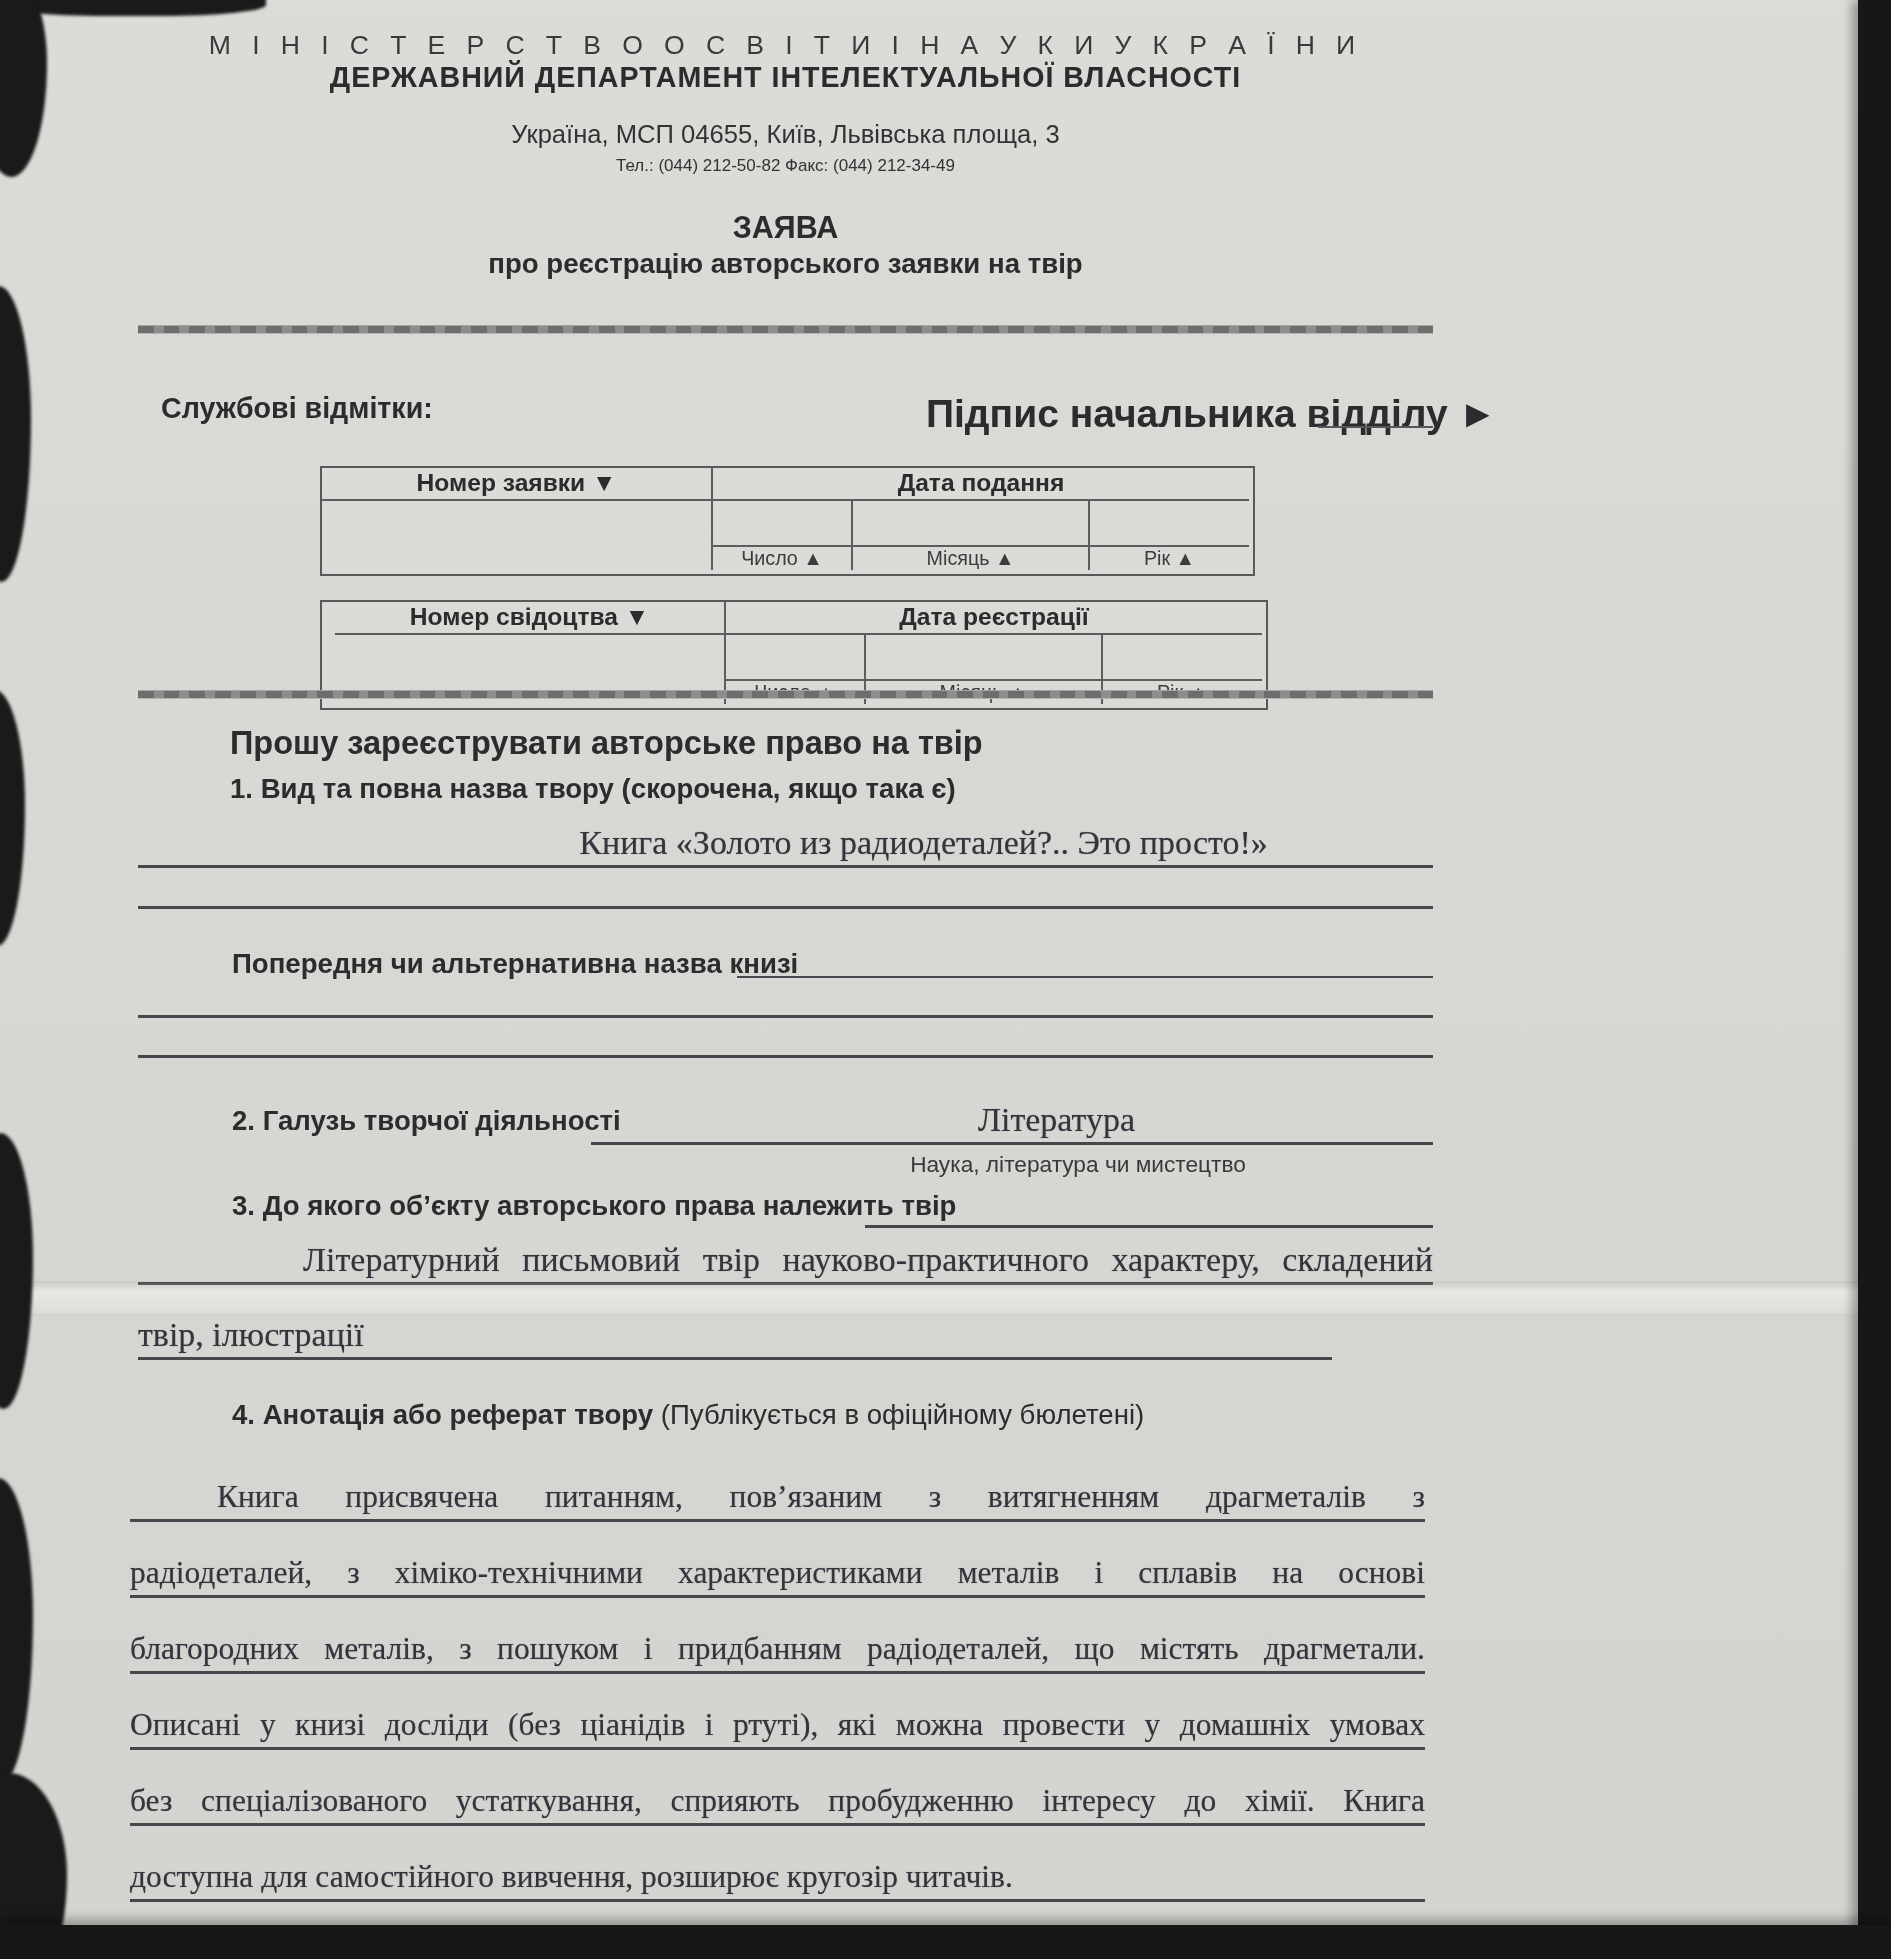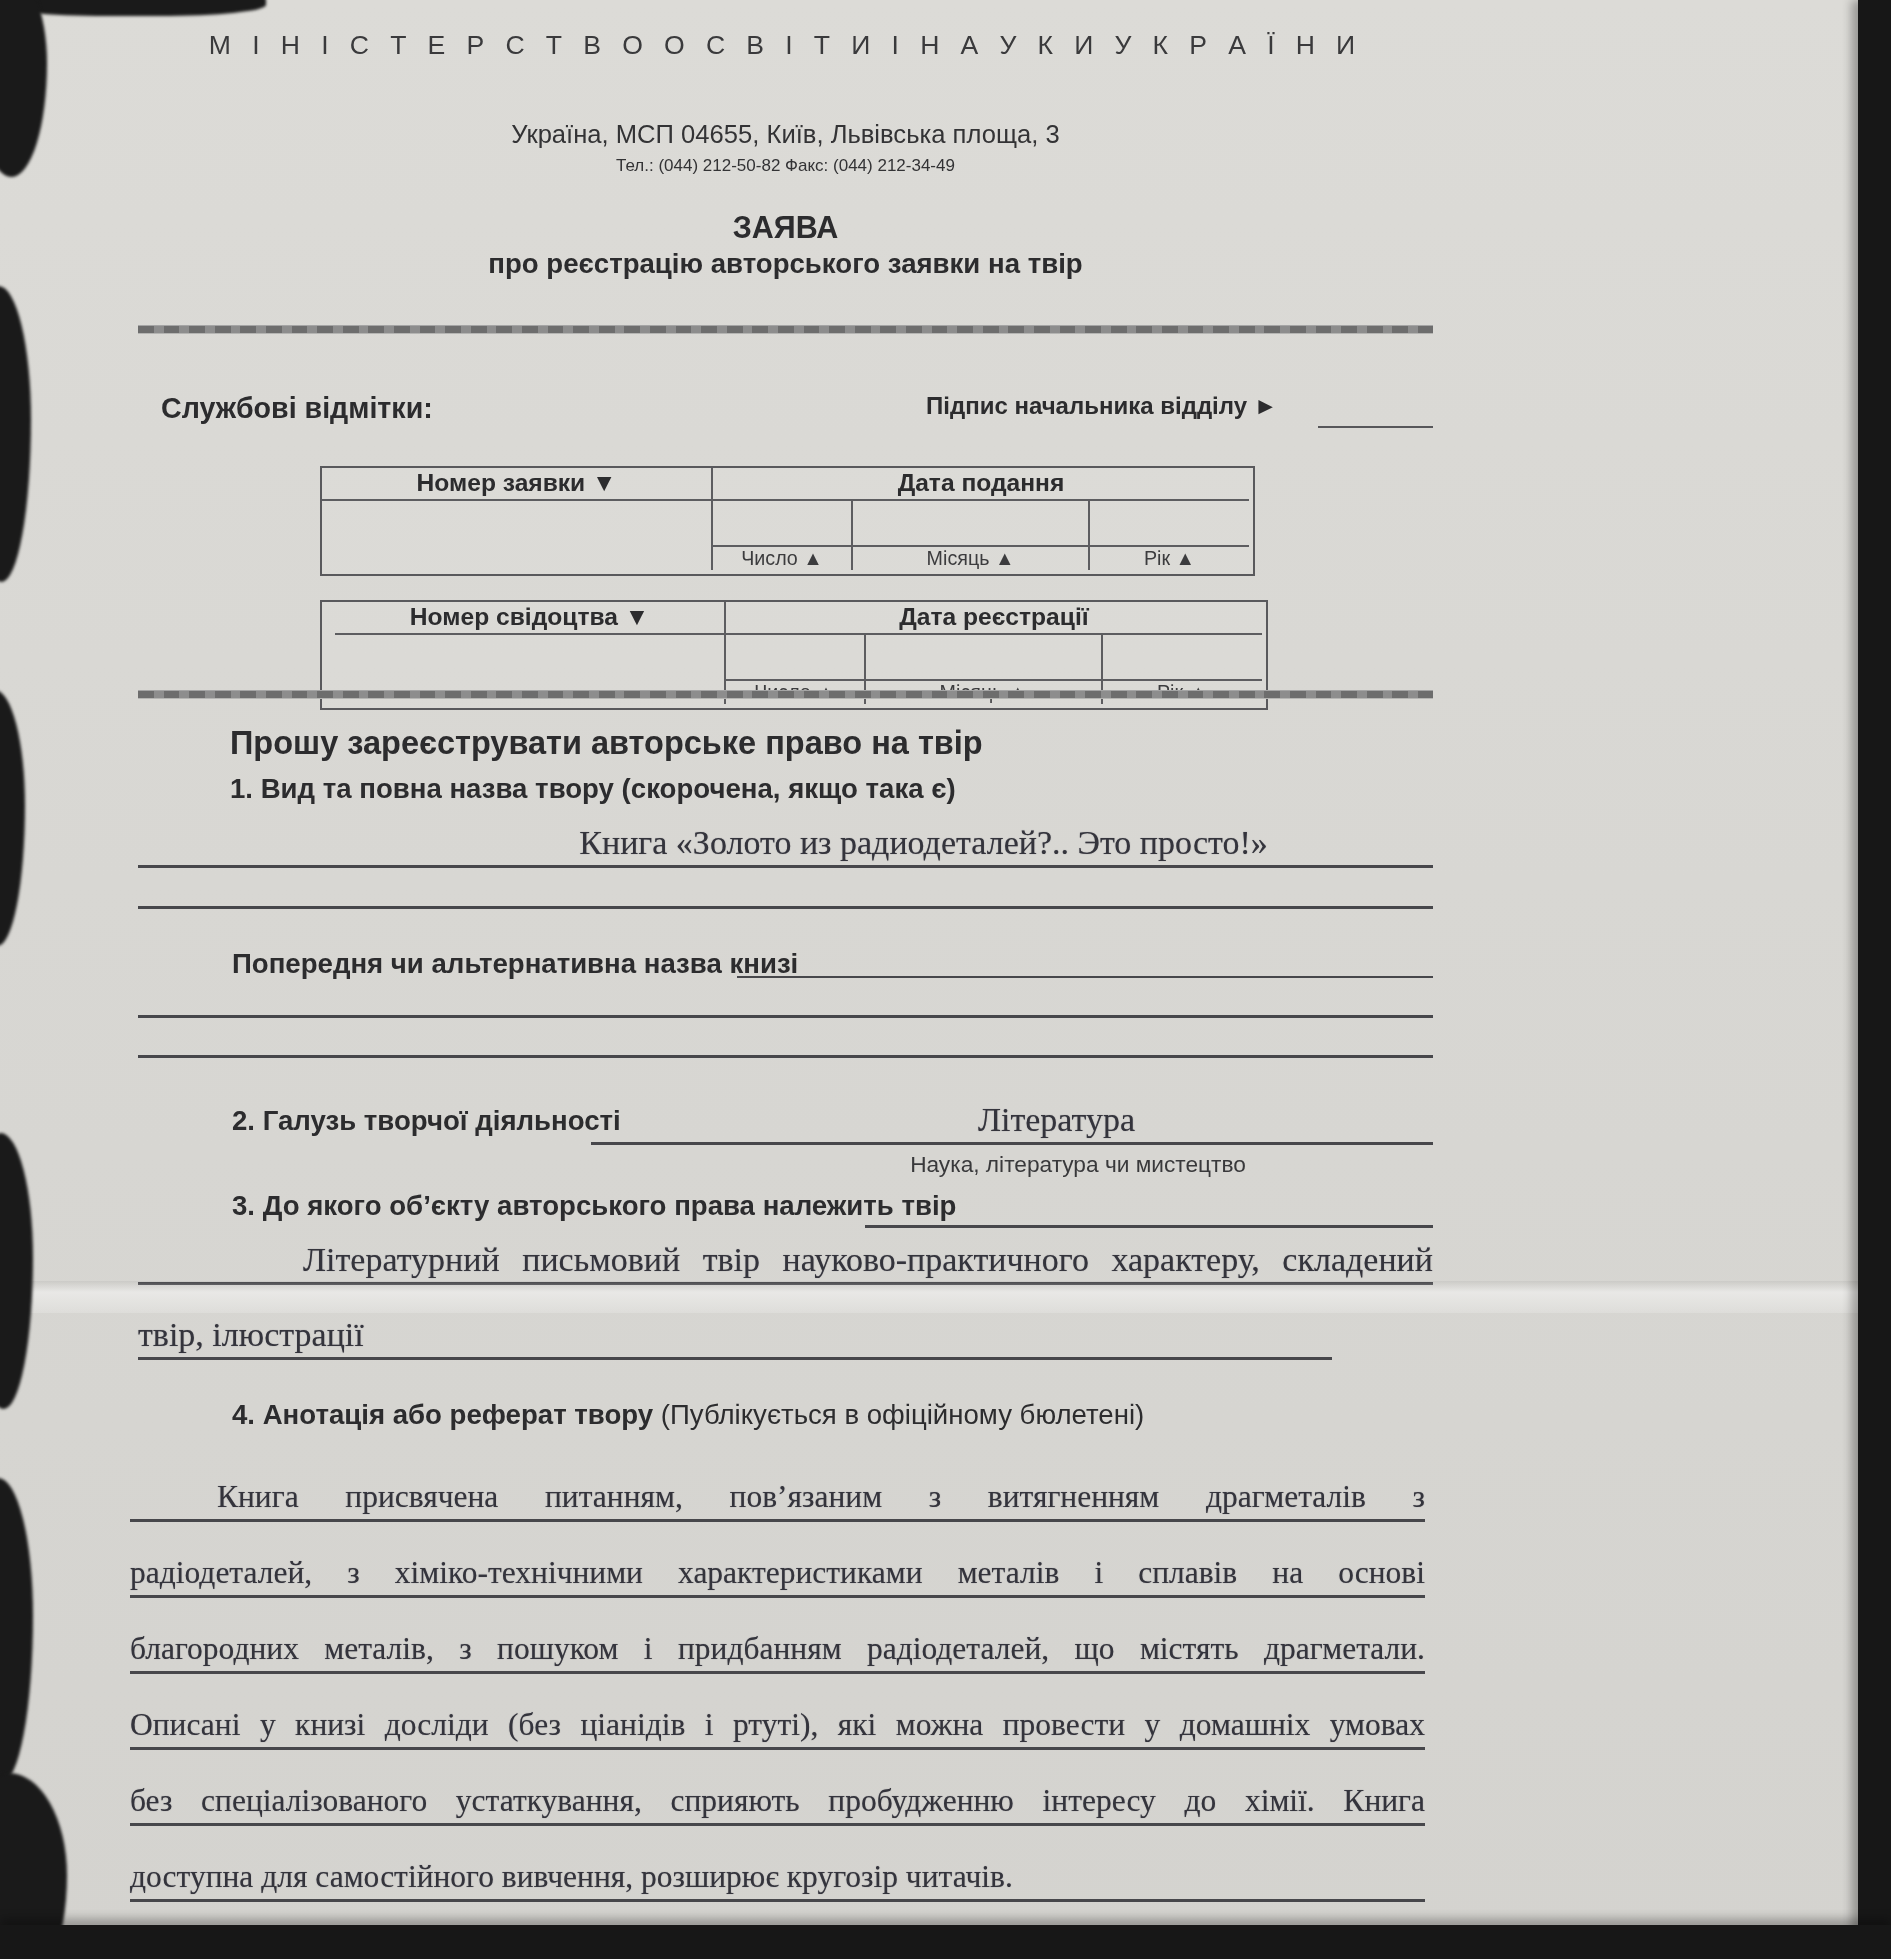--- a/index.html
+++ b/index.html
@@ -17,21 +17,21 @@
   .department{left:138px;top:61px;width:1295px;font-size:28.6px;font-weight:bold;letter-spacing:1px;}
   .addr{left:138px;top:120px;width:1295px;font-size:25.6px;color:#333335;}
   .tel{left:138px;top:156px;width:1295px;font-size:17px;color:#333335;}
   .zayava{left:138px;top:210px;width:1295px;font-size:30.5px;font-weight:bold;}
   .subtitle{left:138px;top:248px;width:1295px;font-size:27.6px;font-weight:bold;}
   .rule{position:absolute;left:138px;width:1295px;height:6.9px;
         background:repeating-linear-gradient(90deg,#6d6d6d 0 15.8px,#8d8d8d 15.8px 25.6px);
         border-top:1px solid #a5a5a5;border-bottom:1px solid #b5b5b3;}
   .rule1{top:325px;} .rule2{top:690px;}
   .marks-label{left:161px;top:392px;font-size:28.6px;font-weight:bold;}
-  .sign-label{left:926px;top:392px;font-size:24px;font-weight:bold;}
+  .sign-label{left:926px;top:392px;font-size:39px;font-weight:bold;}
   .sign-line{position:absolute;left:1318px;top:396px;width:115px;height:29.6px;
              border-bottom:2px solid #57575a;}
   .reg-table{position:absolute;left:320px;width:931px;height:106px;display:grid;
              grid-template-columns:391px 140px 237px 159px;
              grid-template-rows:32.5px 46px 23.6px;
              border:2px solid #59595c;background:rgba(255,255,255,.06);margin-top:40px;}
   .tbl1{top:426px;} .tbl2{top:560px;padding-left:13px;}
   .reg-table>div{box-sizing:border-box;}
   .th{display:flex;align-items:center;justify-content:center;font-size:24.6px;font-weight:bold;
       border-bottom:2px solid #5d5d60;}
@@ -92,20 +92,21 @@
   .blob.b4{left:-25.6px;top:1133px;width:59px;height:276px;}
   .blob.b5{left:-29.6px;top:1478px;width:63px;height:305px;}
   .blob.b6{left:-39px;top:1773px;width:106px;height:227px;}
 </style>
 </head>
 <body>
 
 <div id="page">
 
   <div class="txt center ministry">М І Н І С Т Е Р С Т В О   О С В І Т И   І   Н А У К И   У К Р А Ї Н И</div>
+  <div class="txt center department">ДЕРЖАВНИЙ ДЕПАРТАМЕНТ ІНТЕЛЕКТУАЛЬНОЇ ВЛАСНОСТІ</div>
   <div class="txt center addr">Україна, МСП 04655, Київ, Львівська площа, 3</div>
   <div class="txt center tel">Тел.: (044) 212-50-82  Факс: (044) 212-34-49</div>
 
   <div class="txt center zayava">ЗАЯВА</div>
   <div class="txt center subtitle">про реєстрацію авторського заявки на твір</div>
   <div class="rule rule1"></div>
 
   <div class="txt marks-label">Службові відмітки:</div>
   <div class="txt sign-label">Підпис начальника відділу ►</div>
   <div class="sign-line"></div>

